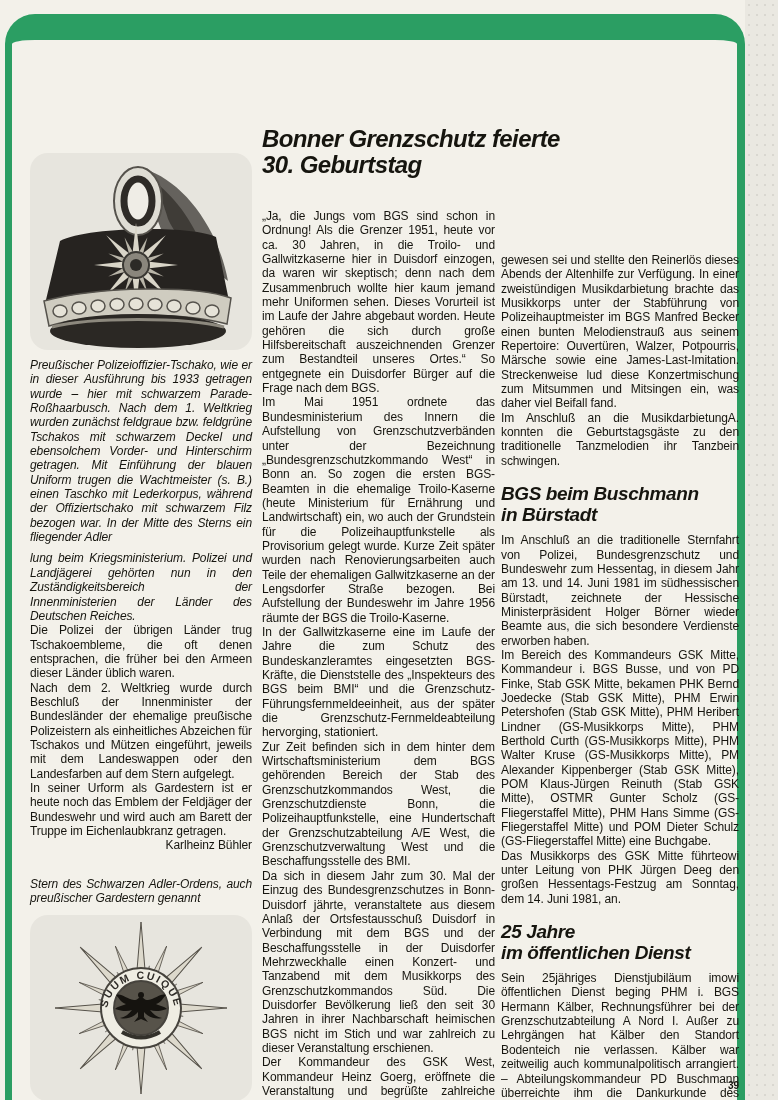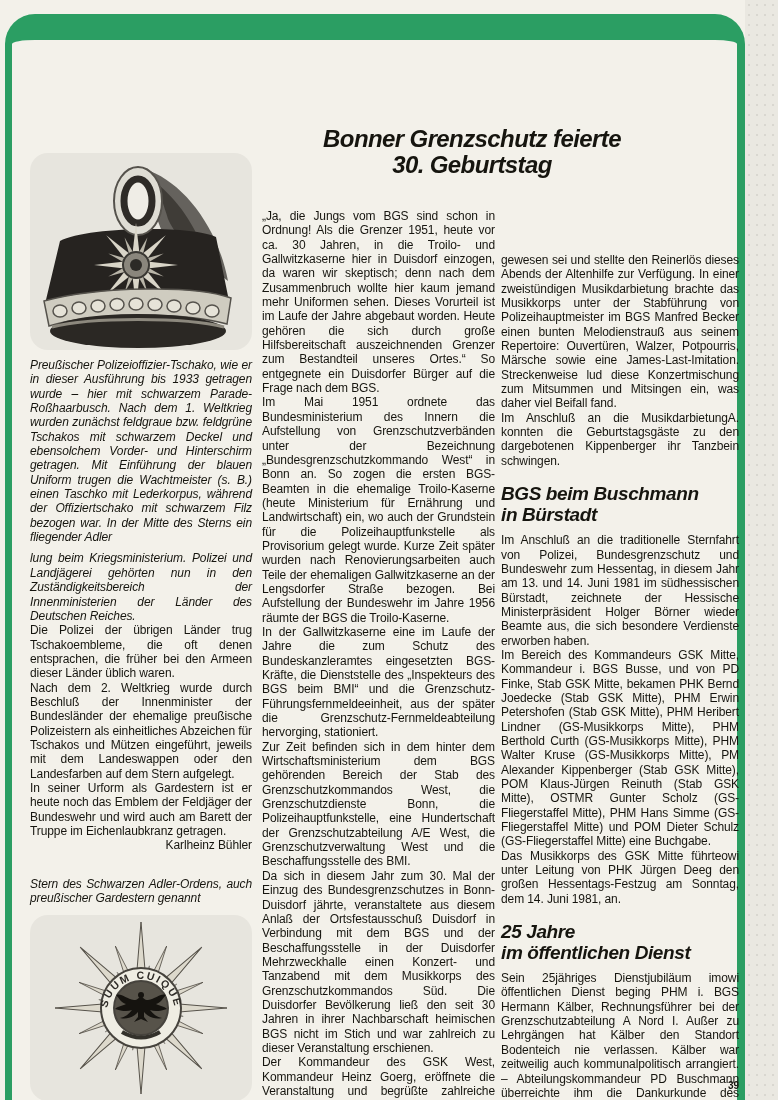--- a/index.html
+++ b/index.html
@@ -11,21 +11,21 @@
   .frame{position:absolute;left:5px;top:14px;width:740px;height:1086px;box-sizing:border-box;
         border-top:26px solid #2b9e63;border-left:7px solid #2b9e63;border-right:8px solid #2b9e63;
         border-bottom:0;border-radius:30px 30px 0 0;pointer-events:none;}
   .col{position:absolute;text-align:justify;font-size:12px;line-height:14.35px;
         letter-spacing:-0.1px;hyphens:auto;-webkit-hyphens:auto;word-wrap:break-word;}
   .col-left{left:30px;top:153px;width:222px;}
   .col-mid{left:262px;top:209px;width:233px;}
   .col-right{left:501px;top:209px;width:238px;margin-top:44px;}
   p{margin:0;}
   .headline{position:absolute;left:262px;top:126px;width:420px;margin:0;
-        font-size:24px;line-height:26px;font-weight:bold;font-style:italic;letter-spacing:-0.6px;text-align:center;}
+        font-size:24px;line-height:26px;font-weight:bold;font-style:italic;letter-spacing:-0.6px;}
   .headline span{display:block;}
   .sec-title{font-size:19px;line-height:21px;font-weight:bold;font-style:italic;
         letter-spacing:-0.4px;margin:15px 0 8px;text-align:left;}
   .sec-title span{display:block;}
   .caption{font-style:italic;}
   .body-start{margin-top:7px;font-style:italic;}
   .byline{text-align:right;}
   .star-cap{margin-top:24px;}
   .img-box{background:#e7e5de;border-radius:18px;overflow:hidden;}
   .box1{height:197px;margin-bottom:8px;}
@@ -152,21 +152,21 @@
     <p>„Ja, die Jungs vom BGS sind schon in Ordnung! Als die Grenzer 1951, heute vor ca. 30 Jahren, in die Troilo- und Gallwitzkaserne hier in Duisdorf einzogen, da waren wir skeptisch; denn nach dem Zusammenbruch wollte hier kaum jemand mehr Uniformen sehen. Dieses Vorurteil ist im Laufe der Jahre abgebaut worden. Heute gehören die sich durch große Hilfsbereitschaft auszeichnenden Grenzer zum Bestandteil unseres Ortes.“ So entgegnete ein Duisdorfer Bürger auf die Frage nach dem BGS.</p>
     <p>Im Mai 1951 ordnete das Bundesministerium des Innern die Aufstellung von Grenzschutzverbänden unter der Bezeichnung „Bundesgrenzschutzkommando West“ in Bonn an. So zogen die ersten BGS-Beamten in die ehemalige Troilo-Kaserne (heute Ministerium für Ernährung und Landwirtschaft) ein, wo auch der Grundstein für die Polizeihauptfunkstelle als Provisorium gelegt wurde. Kurze Zeit später wurden nach Renovierungsarbeiten auch Teile der ehemaligen Gallwitzkaserne an der Lengsdorfer Straße bezogen. Bei Aufstellung der Bundeswehr im Jahre 1956 räumte der BGS die Troilo-Kaserne.</p>
     <p>In der Gallwitzkaserne eine im Laufe der Jahre die zum Schutz des Bundeskanzleramtes eingesetzten BGS-Kräfte, die Dienststelle des „Inspekteurs des BGS beim BMI“ und die Grenzschutz-Führungsfernmeldeeinheit, aus der später die Grenzschutz-Fernmeldeabteilung hervorging, stationiert.</p>
     <p>Zur Zeit befinden sich in dem hinter dem Wirtschaftsministerium dem BGS gehörenden Bereich der Stab des Grenzschutzkommandos West, die Grenzschutzdienste Bonn, die Polizeihauptfunkstelle, eine Hundertschaft der Grenzschutzabteilung A/E West, die Grenzschutzverwaltung West und die Beschaffungsstelle des BMI.</p>
     <p>Da sich in diesem Jahr zum 30. Mal der Einzug des Bundesgrenzschutzes in Bonn-Duisdorf jährte, veranstaltete aus diesem Anlaß der Ortsfestausschuß Duisdorf in Verbindung mit dem BGS und der Beschaffungsstelle in der Duisdorfer Mehrzweckhalle einen Konzert- und Tanzabend mit dem Musikkorps des Grenzschutzkommandos Süd. Die Duisdorfer Bevölkerung ließ den seit 30 Jahren in ihrer Nachbarschaft heimischen BGS nicht im Stich und war zahlreich zu dieser Veranstaltung erschienen.</p>
     <p>Der Kommandeur des GSK West, Kommandeur Heinz Goerg, eröffnete die Veranstaltung und begrüßte zahlreiche Ehrengäste. Dabei versprach er, daß es nicht die letzte Veranstaltung des BGS in Duisdorf</p>
   </div>
 
   <div class="col col-right">
     <p>gewesen sei und stellte den Reinerlös dieses Abends der Altenhilfe zur Verfügung. In einer zweistündigen Musikdarbietung brachte das Musikkorps unter der Stabführung von Polizeihauptmeister im BGS Manfred Becker einen bunten Melodienstrauß aus seinem Repertoire: Ouvertüren, Walzer, Potpourris, Märsche sowie eine James-Last-Imitation. Streckenweise lud diese Konzertmischung zum Mitsummen und Mitsingen ein, was daher viel Beifall fand.</p>
-    <p><span class="signoff">A.</span><span>Im Anschluß an die Musikdarbietung konnten die Geburtstagsgäste zu den dargebotenen Kippenberger ihr Tanzbein schwingen.</span></p>
+    <p><span class="signoff">A.</span><span>Im Anschluß an die Musikdarbietung konnten die Geburtstagsgäste zu den traditionelle Tanzmelodien ihr Tanzbein schwingen.</span></p>
     <h2 class="sec-title">
       <span>BGS beim Buschmann</span>
       <span>in Bürstadt</span>
     </h2>
     <p>Im Anschluß an die traditionelle Sternfahrt von Polizei, Bundesgrenzschutz und Bundeswehr zum Hessentag, in diesem Jahr am 13. und 14. Juni 1981 im südhessischen Bürstadt, zeichnete der Hessische Ministerpräsident Holger Börner wieder Beamte aus, die sich besondere Verdienste erworben haben.</p>
     <p>Im Bereich des Kommandeurs GSK Mitte, Kommandeur i. BGS Busse, und von PD Finke, Stab GSK Mitte, bekamen PHK Bernd Joedecke (Stab GSK Mitte), PHM Erwin Petershofen (Stab GSK Mitte), PHM Heribert Lindner (GS-Musikkorps Mitte), PHM Berthold Curth (GS-Musikkorps Mitte), PHM Walter Kruse (GS-Musikkorps Mitte), PM Alexander Kippenberger (Stab GSK Mitte), POM Klaus-Jürgen Reinuth (Stab GSK Mitte), OSTMR Gunter Scholz (GS-Fliegerstaffel Mitte), PHM Hans Simme (GS-Fliegerstaffel Mitte) und POM Dieter Schulz (GS-Fliegerstaffel Mitte) eine Buchgabe.</p>
     <p><span class="signoff">owi</span><span>Das Musikkorps des GSK Mitte führte unter Leitung von PHK Jürgen Deeg den großen Hessentags-Festzug am Sonntag, dem 14. Juni 1981, an.</span></p>
     <h2 class="sec-title">
       <span>25 Jahre</span>
       <span>im öffentlichen Dienst</span>

